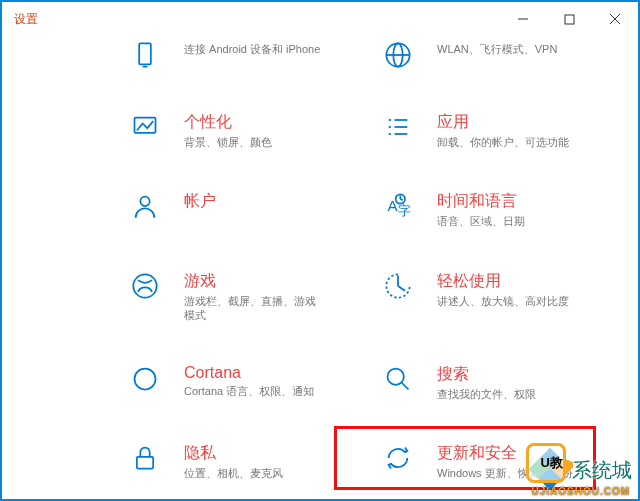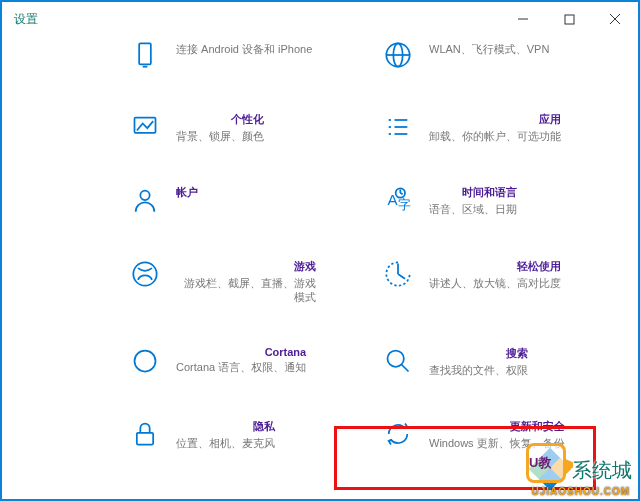--- a/index.html
+++ b/index.html
@@ -1,34 +1,34 @@
 <!DOCTYPE html>
 <html><head>
 <meta charset="utf-8">
 <style>
   * { box-sizing: border-box; margin: 0; padding: 0; }
   body { font-family: "Microsoft YaHei", "Segoe UI", sans-serif; background: #fff; width: 640px; height: 501px; overflow: hidden; position: relative; border: 2px solid #0a84d8; }
-  .titlebar { height: 34px; display: flex; align-items: center; padding-left: 12px; font-size: 12px; color: #0f766e; }
+  .titlebar { height: 34px; display: flex; align-items: center; padding-left: 12px; font-size: 12px; color: #c2410c; }
   .titlebar-title { flex: 0 0 auto; }
   .window-controls { position: absolute; top: 0; right: 0; display: flex; height: 34px; }
   .wc { width: 46px; display: flex; align-items: center; justify-content: center; }
   .wc svg { stroke: #333; }
   .content { padding: 0 10px 0 10px; }
   .grid { display: grid; grid-template-columns: 1fr 1fr; column-gap: 0; row-gap: 34px; padding: 0 0 0 110px; }
-  .tile { display: flex; align-items: flex-start; gap: 16px; padding: 4px 8px; cursor: pointer; text-align: right; }
+  .tile { display: flex; align-items: flex-start; gap: 24px; padding: 4px 8px; cursor: pointer; }
   .tile-icon { width: 30px; height: 30px; flex: 0 0 30px; display:flex; align-items:center; justify-content:center; color:#0078d4;}
   .tile-icon svg { stroke:#0078d4; fill:none; stroke-width:1.5; }
-  .tile-text .title { font-size: 11px; color: #4c1d95; margin-bottom:2px;font-weight:bold;}
+  .tile-text .title { font-size: 16px; color: #ef4444; margin-bottom:2px;}
   .tile-text .subtitle { font-size: 11px; color: #777; line-height:1.3; max-width:140px;}
   .red-box { position:absolute; border:3px solid #e11; pointer-events:none;}
   .watermark { position:absolute; right:6px; bottom:12px; display:flex; align-items:center; gap:4px; font-size:20px; font-family:"Microsoft YaHei"; color:#0f766e; text-shadow:0 0 3px #fff,0 0 3px #fff;}
   .wm-logo { width:34px; height:34px; position:relative; }
   .wm-logo .d { position:absolute; width:16px; height:16px; transform:rotate(45deg);}
   .watermark2 {position:absolute; right:8px; bottom:2px; font-size:10px; color:#f5a623; letter-spacing:1px; font-weight:bold; text-shadow:0 0 2px #000;}
-  .wm-u { width:40px; height:40px; border:3px solid #f5a623; border-radius:8px; position:absolute; right:72px; bottom:16px; display:flex; align-items:center; justify-content:flex-start; color:#701a75; font-weight:bold; font-size:22px; background:rgba(255,255,255,0.6);margin-top:32px;}
+  .wm-u { width:40px; height:40px; border:3px solid #f5a623; border-radius:8px; position:absolute; right:72px; bottom:16px; display:flex; align-items:center; justify-content:flex-end; color:#000000; font-weight:bold; font-size:22px; background:rgba(255,255,255,0.6);margin-top:32px;}
   .wm-u::after{content:""; position:absolute; right:-10px; top:12px; width:10px; height:14px; background:#f5a623; clip-path:polygon(0 0,100% 30%,100% 70%,0 100%);}
 </style>
 </head>
 <body>
 
 <div class="titlebar">
   <span class="titlebar-title">设置</span>
 </div>
 <div class="window-controls">
   <div class="wc">

